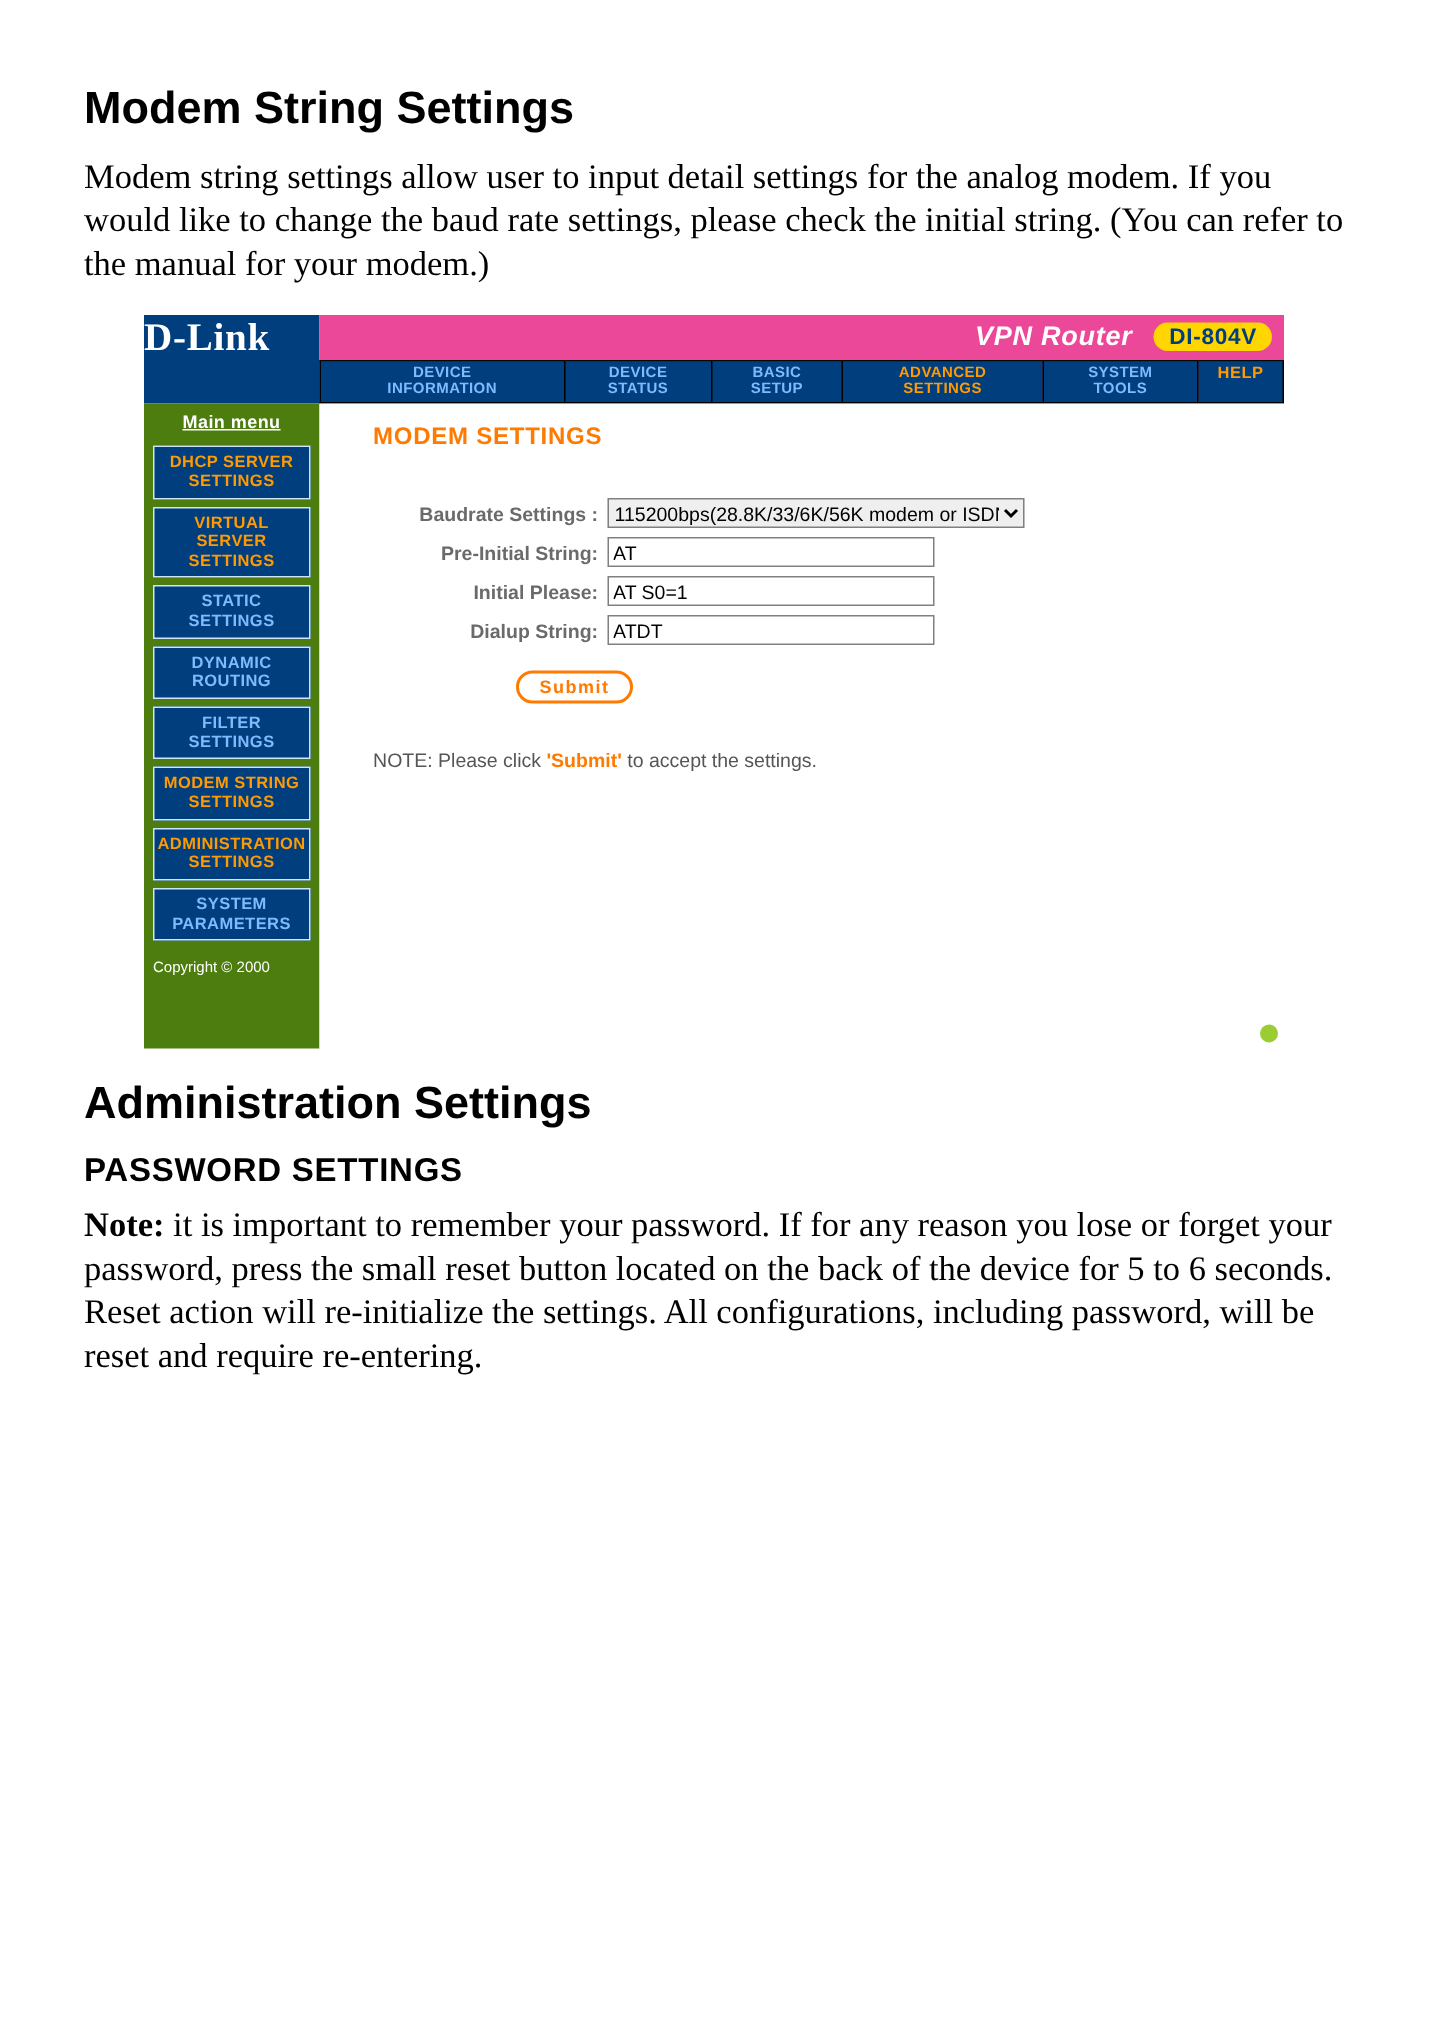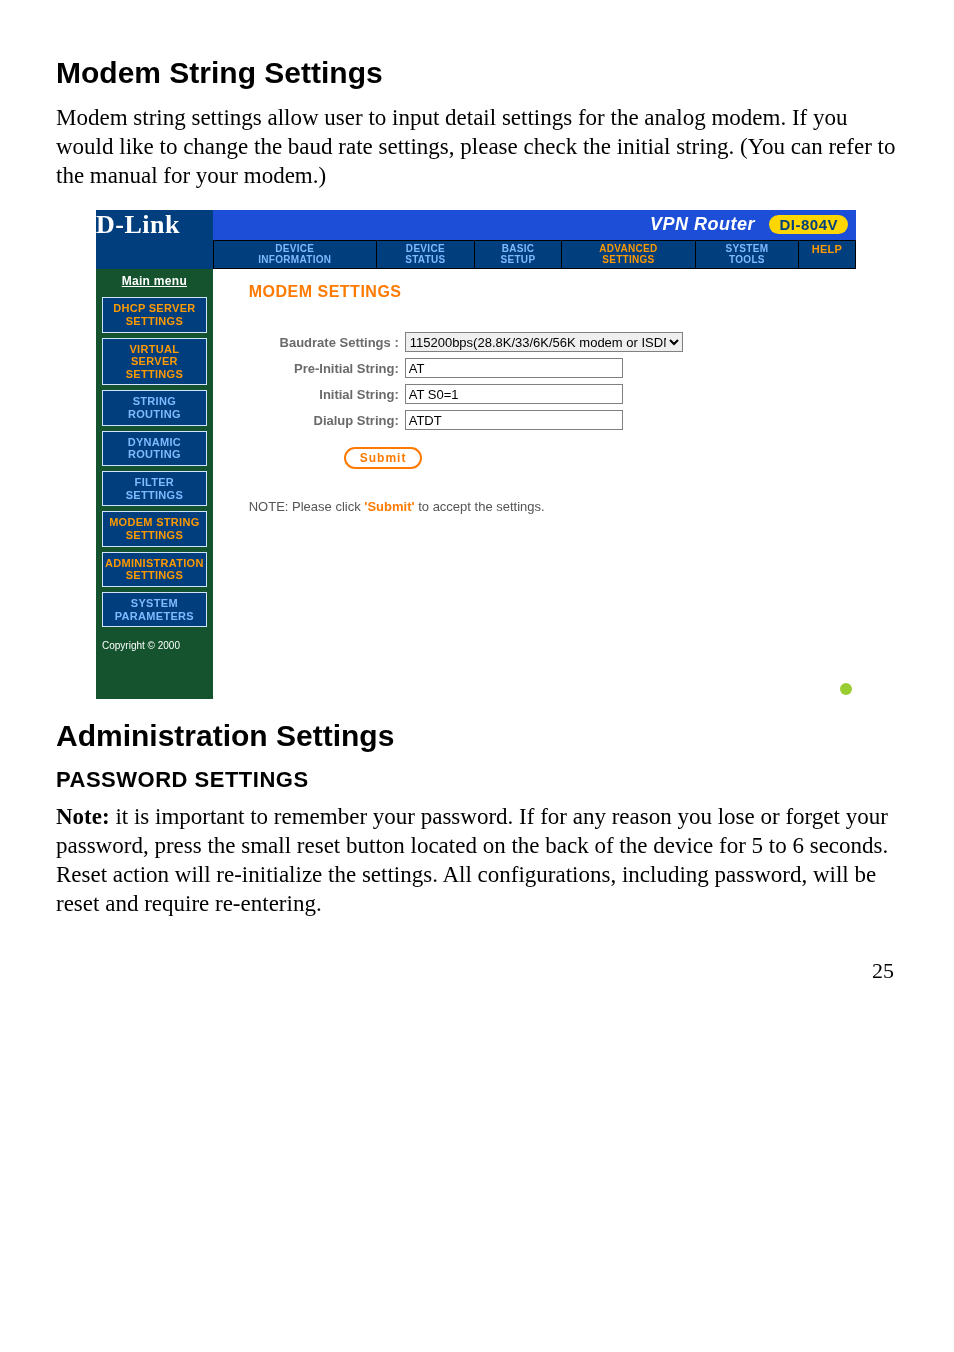--- a/index.html
+++ b/index.html
@@ -47,21 +47,21 @@
   }
   .shot table.layout {
     border-collapse: collapse;
     width: 100%;
   }
   .shot td { padding: 0; vertical-align: top; }
 
   
   .sidebar {
     width: 112px;
-    background: #14532d;
+    background: #4d7c0f;
     color: #ffffff;
   }
   .brand-cell {
     background: #003e7e;
     color: #ffffff;
     padding: 4px 6px 2px 8px;
   }
   .brand {
     font-family: "Times New Roman", Times, serif;
     font-size: 26px;
@@ -95,21 +95,21 @@
   }
   .side-item.blue { color: #7fb9ff; }
   .side-copy {
     color: #ffffff;
     font-size: 10px;
     padding: 8px 0 4px 0;
   }
 
   
   .router-header {
-    background: #1d4ed8;
+    background: #ec4899;
     height: 30px;
   }
   .router-header .vpn {
     float: right;
     padding: 4px 8px 2px 0;
   }
   .router-header .vpn-label {
     color: #ffffff;
     font-weight: bold;
     font-size: 18px;
@@ -267,21 +267,21 @@
           </div>
         </td>
       </tr>
       <tr>
         <td class="sidebar">
           <div class="side-wrap">
             <div class="side-title">Main menu</div>
 
             <div class="side-item">DHCP SERVER SETTINGS</div>
             <div class="side-item">VIRTUAL SERVER SETTINGS</div>
-            <div class="side-item blue">STRING ROUTING</div>
+            <div class="side-item blue">STATIC SETTINGS</div>
             <div class="side-item blue">DYNAMIC ROUTING</div>
             <div class="side-item blue">FILTER SETTINGS</div>
             <div class="side-item">MODEM STRING SETTINGS</div>
             <div class="side-item">ADMINISTRATION SETTINGS</div>
             <div class="side-item blue">SYSTEM PARAMETERS</div>
 
             <div class="side-copy">Copyright © 2000</div>
           </div>
         </td>
         <td>
@@ -293,21 +293,21 @@
                 <span class="lbl">Baudrate Settings :</span>
                 <select>
                   <option selected="">115200bps(28.8K/33/6K/56K modem or ISDN TA)</option>
                 </select>
               </div>
               <div class="form-row">
                 <span class="lbl">Pre-Initial String:</span>
                 <input class="txt" type="text" value="AT" style="">
               </div>
               <div class="form-row">
-                <span class="lbl">Initial String:</span>
+                <span class="lbl">Initial Please:</span>
                 <input class="txt" type="text" value="AT S0=1" style="">
               </div>
               <div class="form-row">
                 <span class="lbl">Dialup String:</span>
                 <input class="txt" type="text" value="ATDT" style="">
               </div>
 
               <div class="submit-row">
                 <span class="submit-btn">Submit</span>
               </div>
@@ -326,15 +326,14 @@
 
   <h1 class="doc-h1">Administration Settings</h1>
 
   <h2 class="doc-h2">PASSWORD SETTINGS</h2>
 
 
   <p class="doc-p">
     <span class="bold">Note:</span><span> it is important to remember your password. If for any reason you lose or forget your password, press the small reset button located on the back of the device for 5 to 6 seconds. Reset action will re-initialize the settings. All configurations, including password, will be reset and require re-entering.</span>
   </p>
 
-  <div class="pagenum">25</div>
 
 </div>
 
 </body></html>

